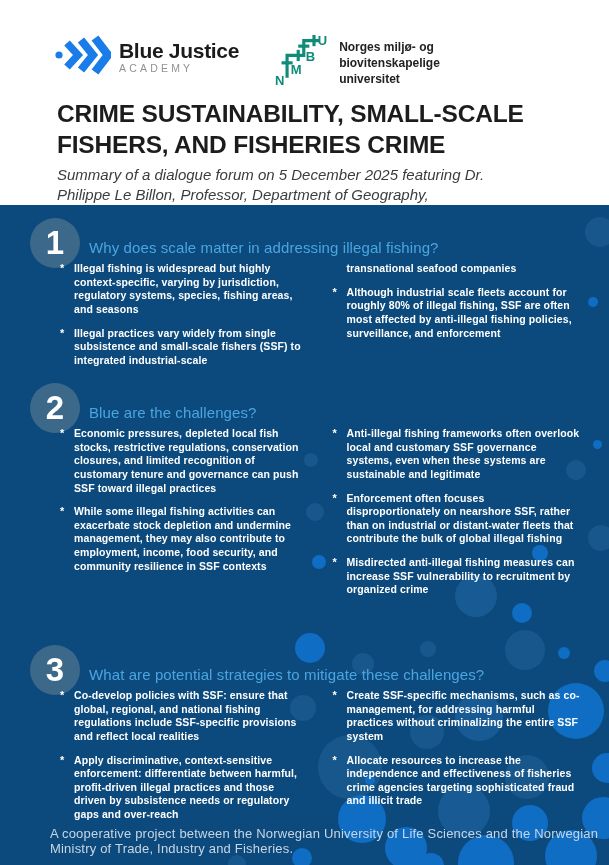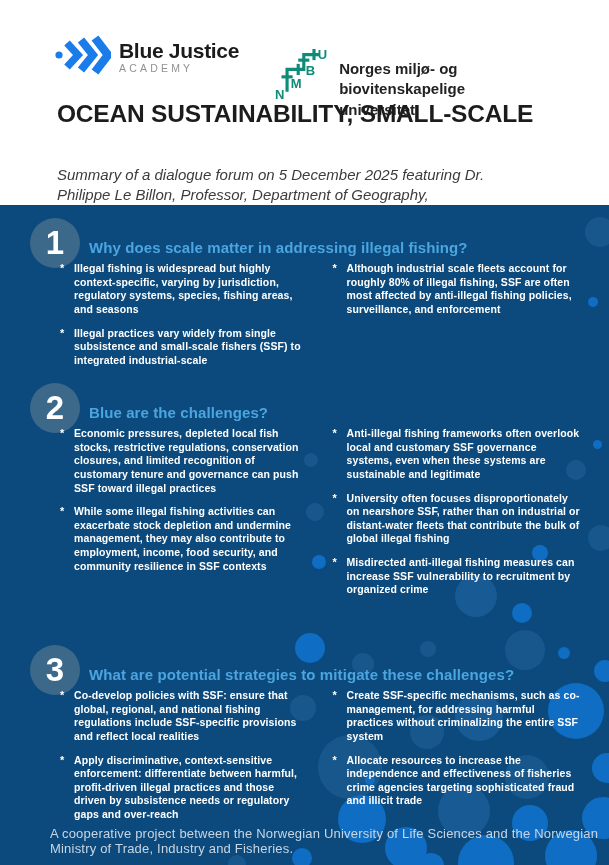--- a/index.html
+++ b/index.html
@@ -17,40 +17,40 @@
     display:flex; align-items:center; padding:0 11px;
     letter-spacing:.1px;
   }
   
   .header { position:relative; height:158px; background:#ffffff; padding-left:57px; }
   .logo-row { position:absolute; top:33px; left:55px; display:flex; align-items:flex-start; gap:36px; }
   .bj-logo { display:flex; align-items:center; gap:8px; }
   .bj-text .bj-name { font-size:21px; font-weight:bold; color:#1b1b1b; letter-spacing:-.3px; line-height:1.05; }
   .bj-text .bj-sub { font-size:10.5px; color:#8f9194; letter-spacing:3.2px; margin-top:0; }
   .nmbu-logo { display:flex; align-items:center; gap:12px; margin-top:2px; }
-  .nmbu-text { font-size:15px; color:#222; line-height:1.35; font-weight:bold;margin-top:24px; }
+  .nmbu-text { font-size:12px; color:#222; line-height:1.35; font-weight:bold; }
   
   .title { position:absolute; top:98px; left:57px; color:#1c1c1c; font-weight:bold; font-size:24.5px; line-height:1.28; letter-spacing:-.2px; }
   .title div { white-space:nowrap; }
   .subtitle { position:absolute; top:165px; left:57px; max-width:440px; font-style:italic; font-size:15px; color:#3c3c3c; line-height:1.35; }
   
   .navy { position:absolute; top:205px; left:0; width:609px; height:660px; background:#0c4a7d; overflow:hidden; }
   .bub { position:absolute; border-radius:50%; }
   .b-bright { background:#0f6dc4; }
   .b-soft { background:rgba(80,150,210,0.18); }
   .b-dim { background:rgba(40,110,175,0.45); }
   .content { position:relative; z-index:2; }
   .sec { position:absolute; left:0; right:0; }
   .sec-head { display:flex; align-items:center; height:50px; margin-left:30px; }
   .num-circle {
     width:50px; height:50px; border-radius:50%; background:#3c688a;
     color:#ffffff; font-size:33px; font-weight:bold;
     display:flex; align-items:center; justify-content:center; flex:0 0 50px;
   }
-  .sec-head h2 { color:#4aa5e0; font-size:15px; font-weight:bold; margin-left:9px; letter-spacing:.1px;margin-top:8px; }
+  .sec-head h2 { color:#4aa5e0; font-size:15px; font-weight:normal; margin-left:9px; letter-spacing:.1px;margin-top:8px; }
   .cols { display:flex; margin-left:60px; margin-top:-6px; padding-right:28px; gap:24px; }
   .col { flex:1 1 0; }
   .itm { display:flex; gap:6px; margin-bottom:10px; }
   .mark { width:8px; flex:0 0 8px; color:#ffffff; font-weight:bold; font-size:11px; line-height:1.1; }
   .itm.cont .mark { visibility:hidden; }
   .itm p { color:#ffffff; font-weight:bold; font-size:10.5px; line-height:1.3; letter-spacing:.1px; }
   .footer {
     position:absolute; left:50px; bottom:9px; z-index:2;
     color:#c7d6e4; font-size:13px; letter-spacing:.2px;
   }
@@ -98,21 +98,22 @@
         </span>
         <span class="nmbu-text">
           <div>Norges miljø- og</div>
           <div>biovitenskapelige</div>
           <div>universitet</div>
         </span>
       </div>
     </div>
 
     <h1 class="title">
-      <div>OCEAN SUSTAINABILITY, SMALL-SCALE</div>
+      <div>CRIME SUSTAINABILITY, SMALL-SCALE</div>
+      <div>FISHERS, AND FISHERIES CRIME</div>
     </h1>
     <p class="subtitle">Summary of a dialogue forum on 5 December 2025 featuring Dr. Philippe Le Billon, Professor, Department of Geography, University of British Columbia</p>
   </div>
 
   <div class="navy">
 
     <div class="bub b-soft" style="left:585px;top:12px;width:30px;height:30px"></div>
     <div class="bub b-bright" style="left:588px;top:92px;width:10px;height:10px"></div>
     <div class="bub b-soft" style="left:304px;top:248px;width:14px;height:14px"></div>
     <div class="bub b-soft" style="left:306px;top:298px;width:18px;height:18px"></div>
@@ -162,20 +163,24 @@
             <div class="itm">
               <span class="mark">*</span>
               <p>Illegal fishing is widespread but highly context-specific, varying by jurisdiction, regulatory systems, species, fishing areas, and seasons</p>
             </div>
             <div class="itm">
               <span class="mark">*</span>
               <p>Illegal practices vary widely from single subsistence and small-scale fishers (SSF) to integrated industrial-scale</p>
             </div>
           </div>
           <div class="col">
+            <div class="itm cont">
+              <span class="mark">*</span>
+              <p>transnational seafood companies</p>
+            </div>
             <div class="itm">
               <span class="mark">*</span>
               <p>Although industrial scale fleets account for roughly 80% of illegal fishing, SSF are often most affected by anti-illegal fishing policies, surveillance, and enforcement</p>
             </div>
           </div>
         </div>
       </section>
 
       <section class="sec" style="top:178px">
         <div class="sec-head">
@@ -195,21 +200,21 @@
               <p>While some illegal fishing activities can exacerbate stock depletion and undermine management, they may also contribute to employment, income, food security, and community resilience in SSF contexts</p>
             </div>
           </div>
           <div class="col">
             <div class="itm">
               <span class="mark">*</span>
               <p>Anti-illegal fishing frameworks often overlook local and customary SSF governance systems, even when these systems are sustainable and legitimate</p>
             </div>
             <div class="itm">
               <span class="mark">*</span>
-              <p>University often focuses disproportionately on nearshore SSF, rather than on industrial or distant-water fleets that contribute the bulk of global illegal fishing</p>
+              <p>Enforcement often focuses disproportionately on nearshore SSF, rather than on industrial or distant-water fleets that contribute the bulk of global illegal fishing</p>
             </div>
             <div class="itm">
               <span class="mark">*</span>
               <p>Misdirected anti-illegal fishing measures can increase SSF vulnerability to recruitment by organized crime</p>
             </div>
           </div>
         </div>
       </section>
 
       <section class="sec" style="top:440px">

